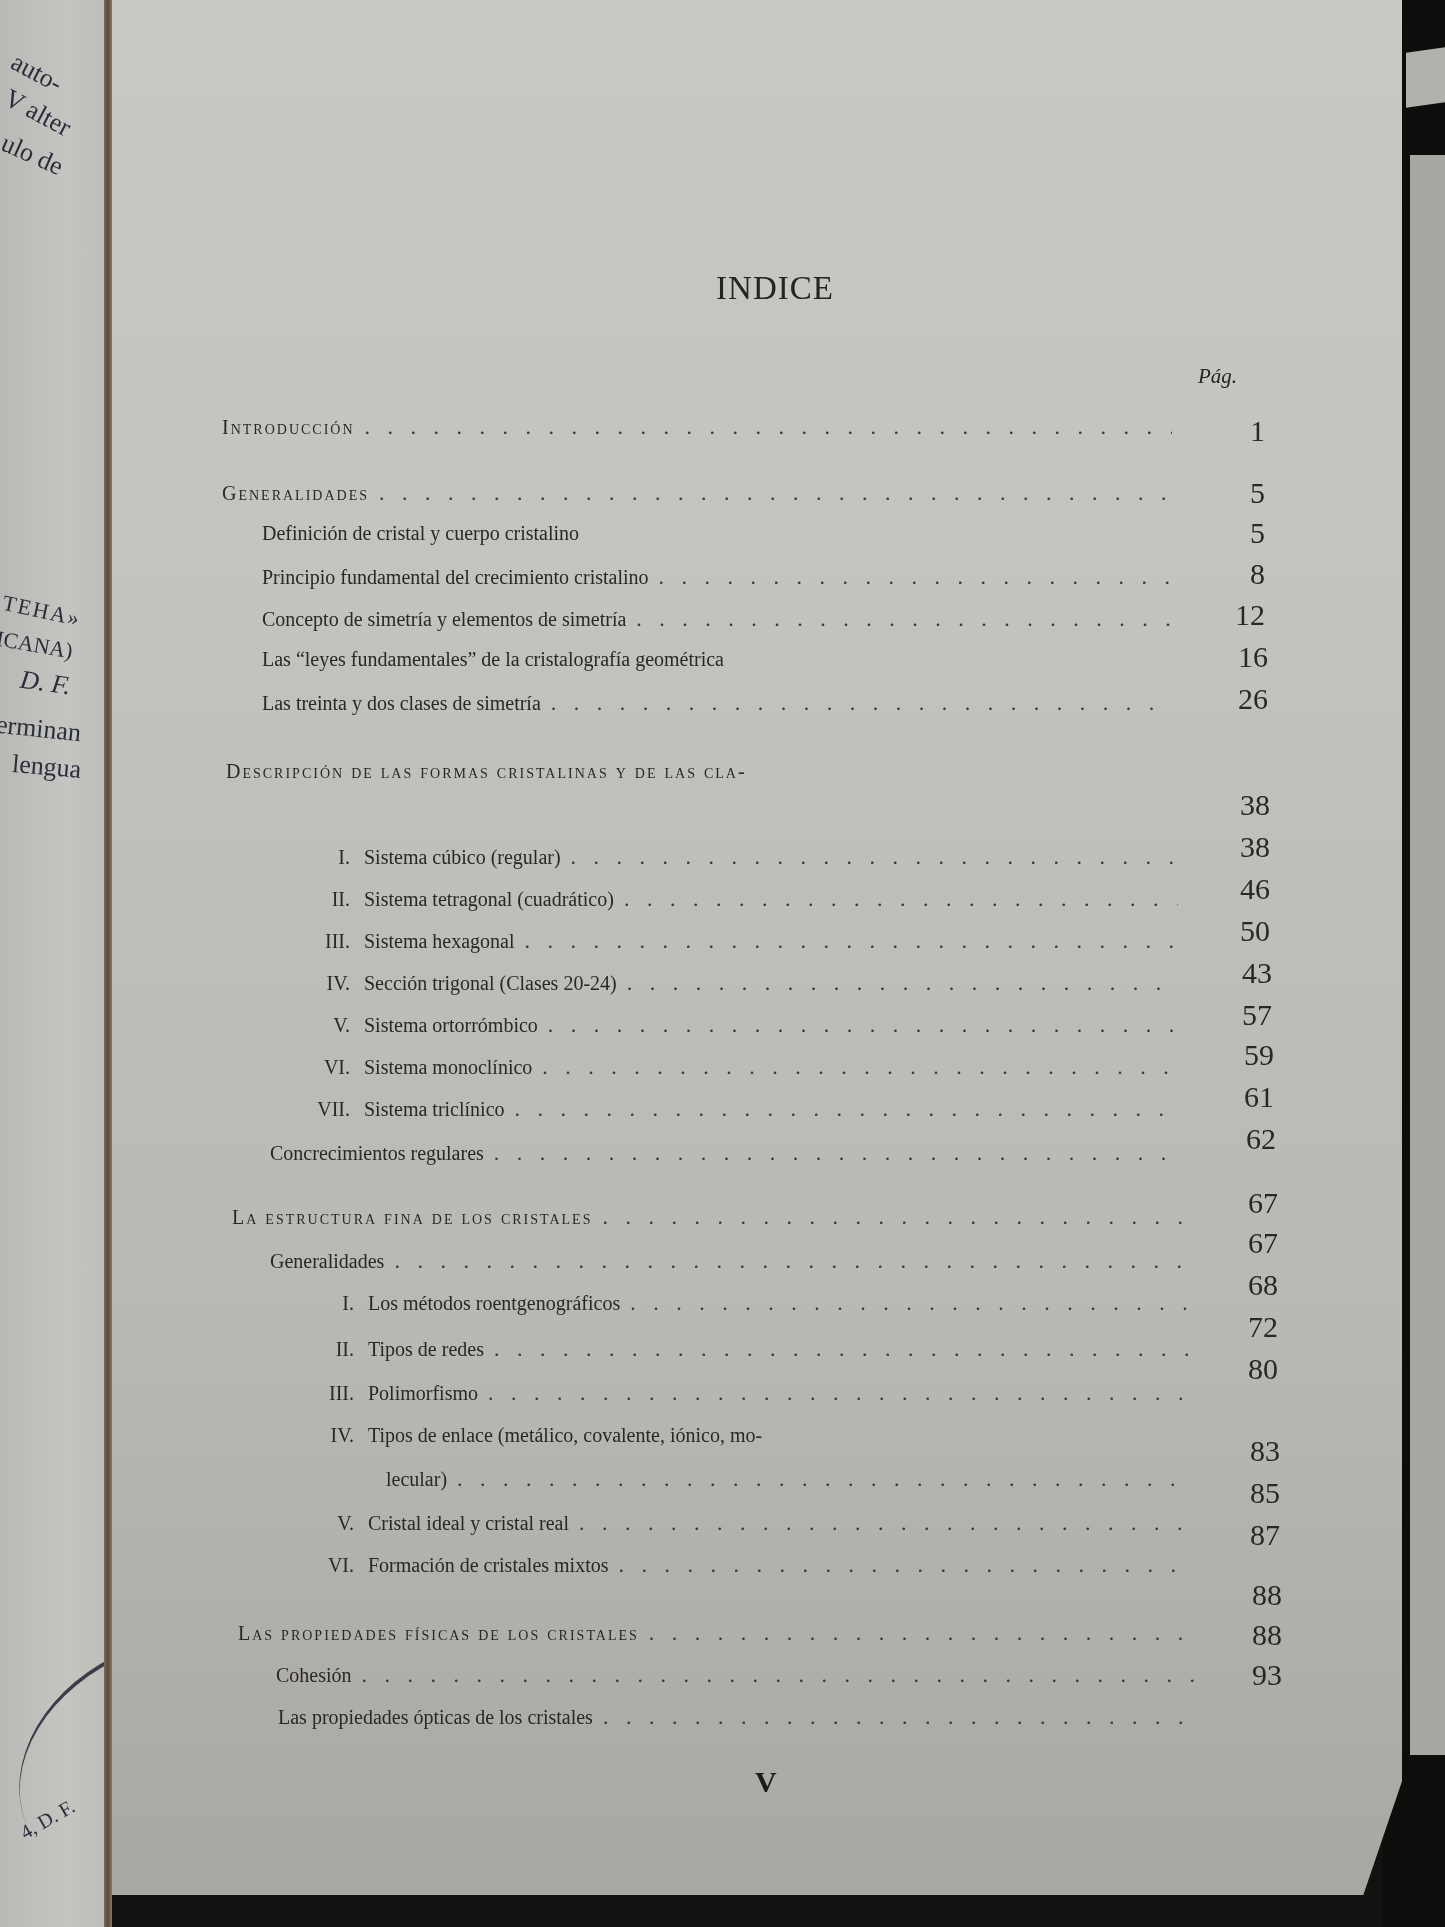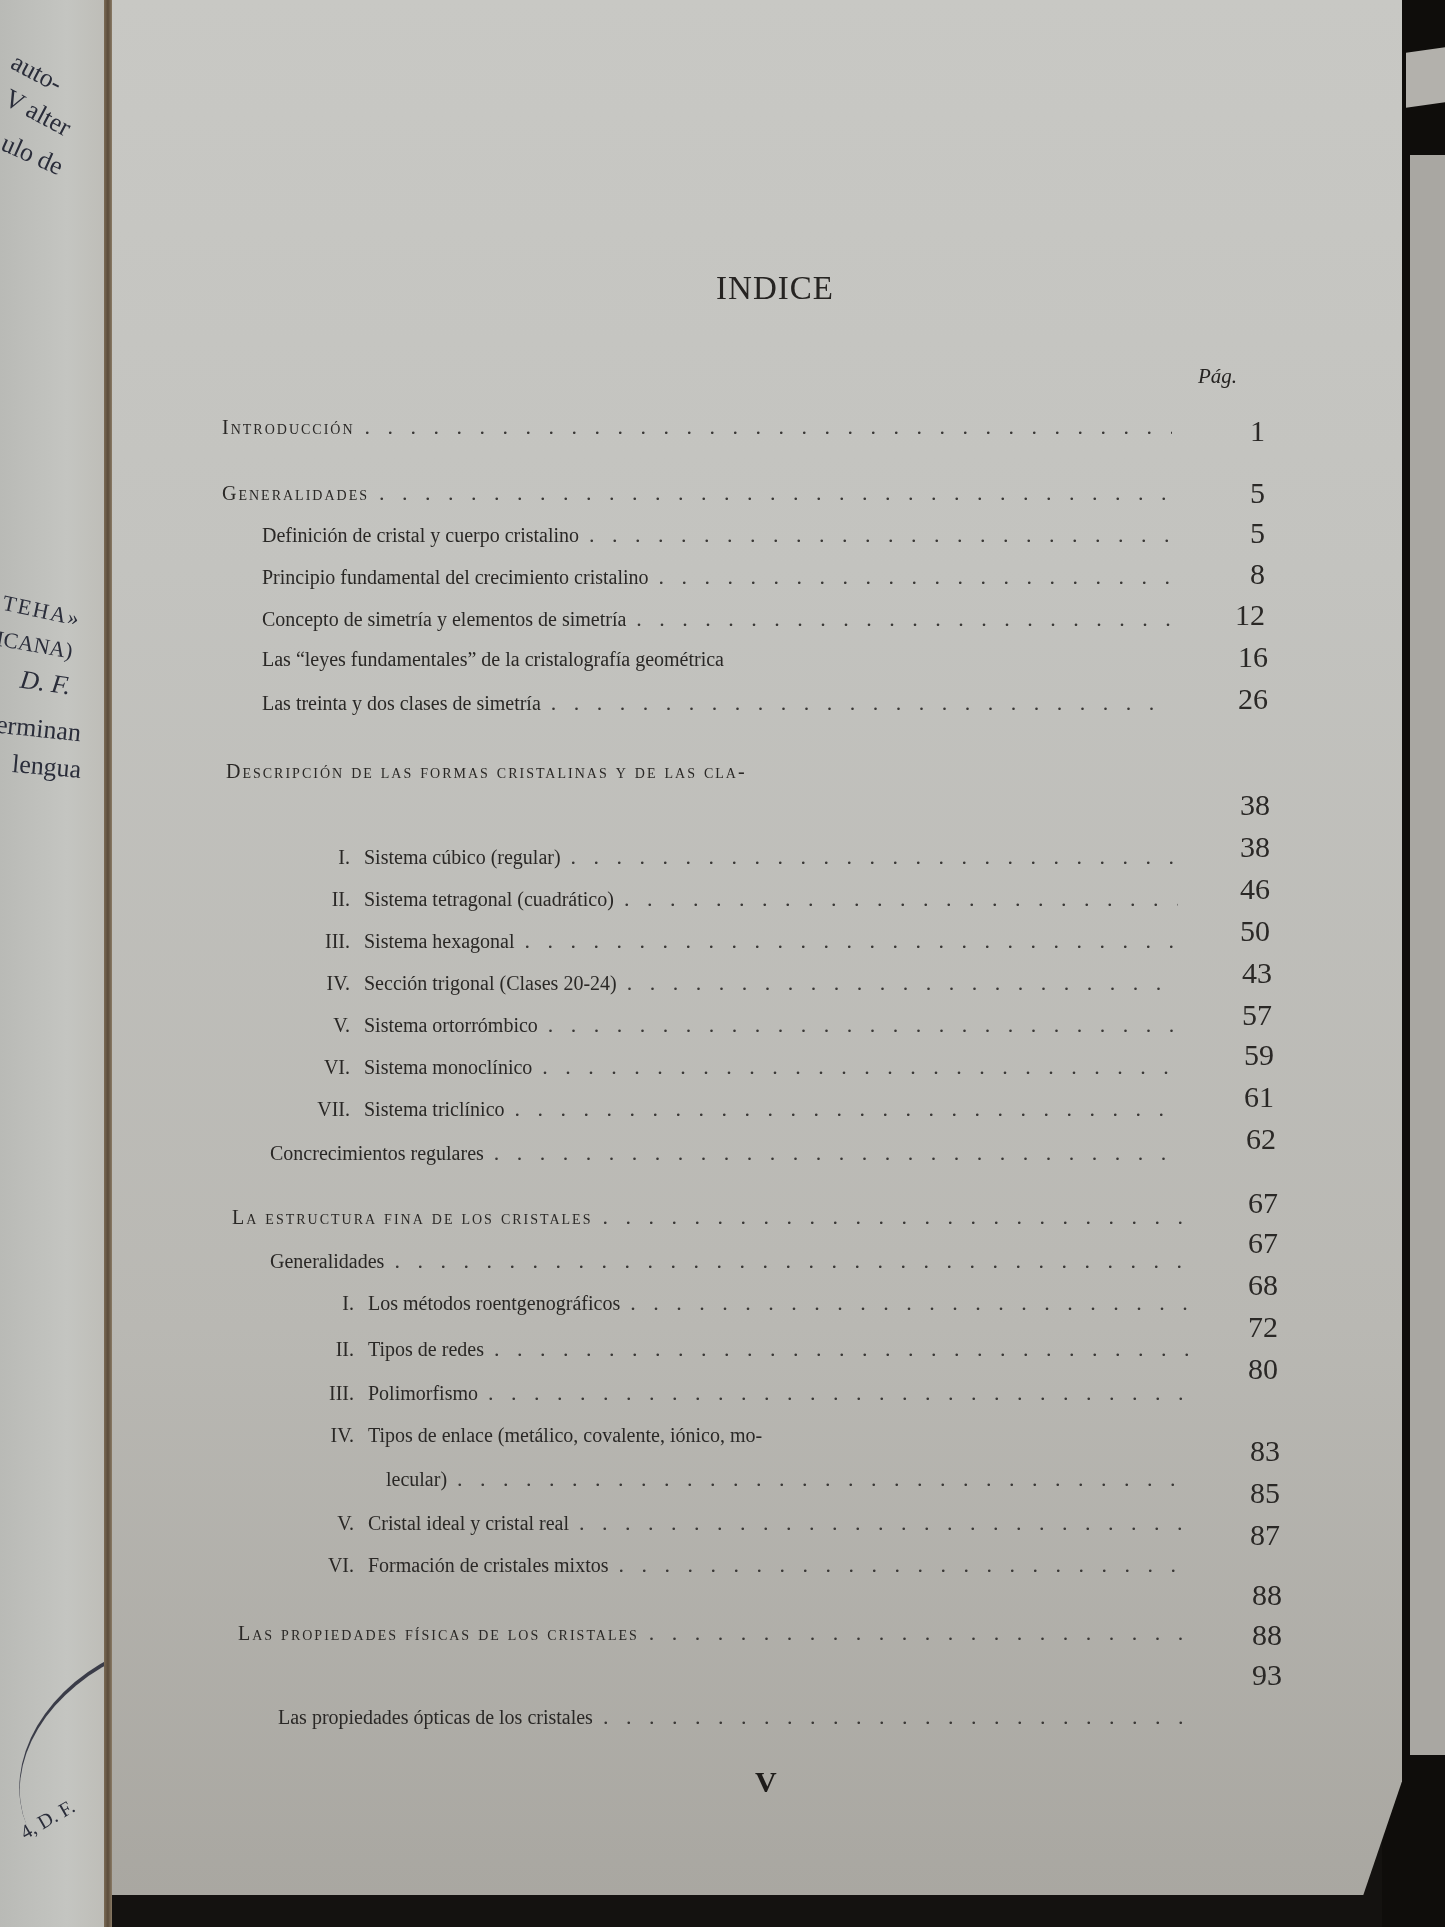--- a/index.html
+++ b/index.html
@@ -99,21 +99,21 @@
     <span class="dots"></span>
   </div>
   <div class="page-no" style="left:1205px;top:414px;">1</div>
 
   <div class="row" style="left:222px;top:480px;width:950px;">
     <span class="label sc">Generalidades</span>
     <span class="dots"></span>
   </div>
   <div class="page-no" style="left:1205px;top:476px;">5</div>
 
-  <div class="row" style="left:262px;top:522px;width:910px;">
+  <div class="row" style="left:262px;top:522px;width:910px;flex-direction:column;">
     <span class="label">Definición de cristal y cuerpo cristalino</span>
     <span class="dots"></span>
   </div>
   <div class="page-no" style="left:1205px;top:516px;">5</div>
 
   <div class="row" style="left:262px;top:564px;width:910px;">
     <span class="label">Principio fundamental del crecimiento cristalino</span>
     <span class="dots"></span>
   </div>
   <div class="page-no" style="left:1205px;top:557px;">8</div>
@@ -251,20 +251,24 @@
     <span class="dots"></span>
   </div>
   <div class="page-no" style="left:1220px;top:1518px;">87</div>
 
   <div class="row" style="left:238px;top:1620px;width:956px;">
     <span class="label sc">Las propiedades físicas de los cristales</span>
     <span class="dots"></span>
   </div>
   <div class="page-no" style="left:1222px;top:1578px;">88</div>
 
+  <div class="row" style="left:276px;top:1662px;width:918px;">
+    <span class="label">Cohesión</span>
+    <span class="dots"></span>
+  </div>
   <div class="page-no" style="left:1222px;top:1618px;">88</div>
 
   <div class="row" style="left:278px;top:1704px;width:916px;">
     <span class="label">Las propiedades ópticas de los cristales</span>
     <span class="dots"></span>
   </div>
   <div class="page-no" style="left:1222px;top:1658px;">93</div>
 </div>
 
 <div class="folio">V</div>

